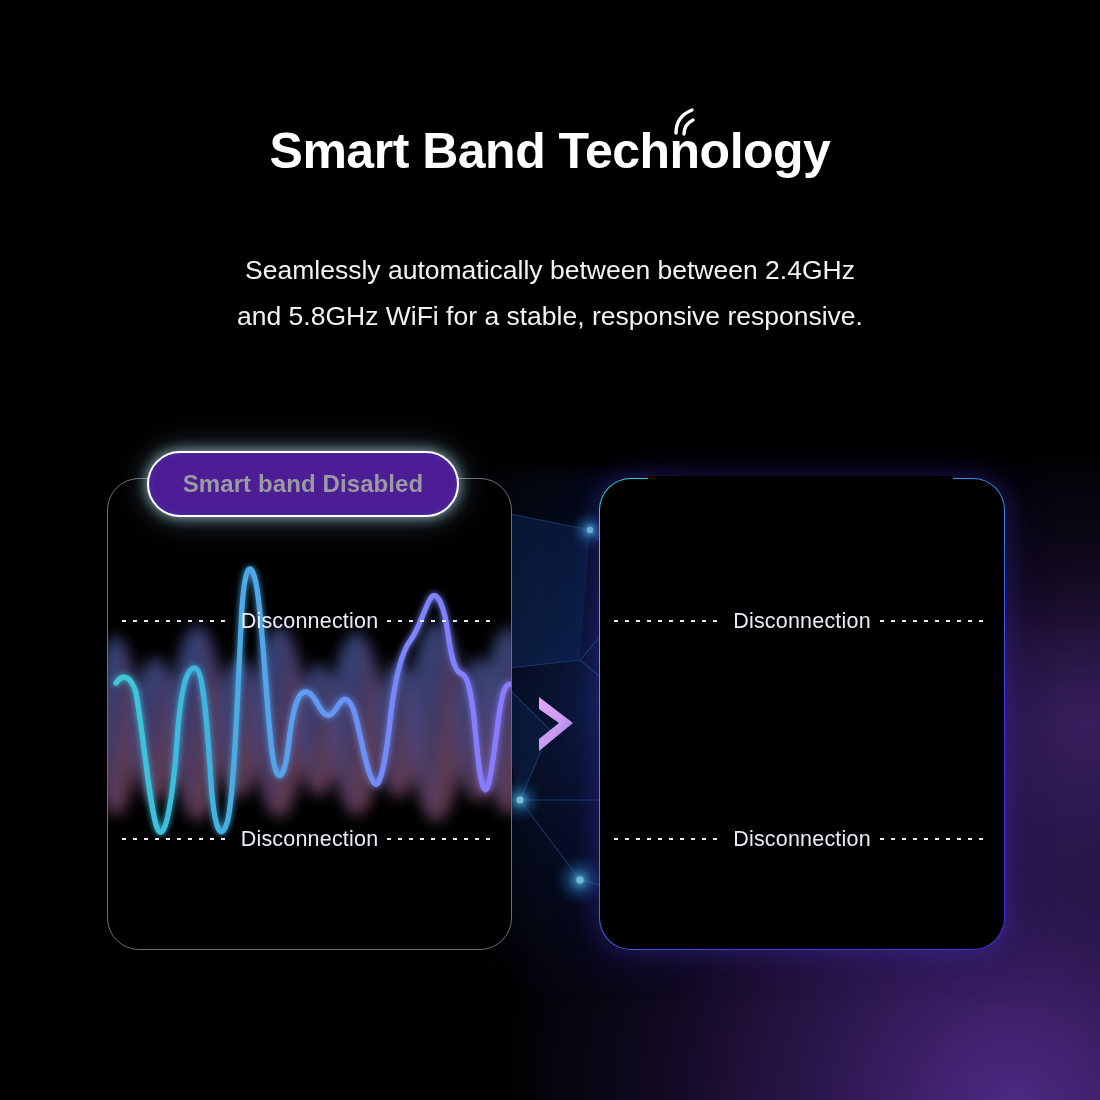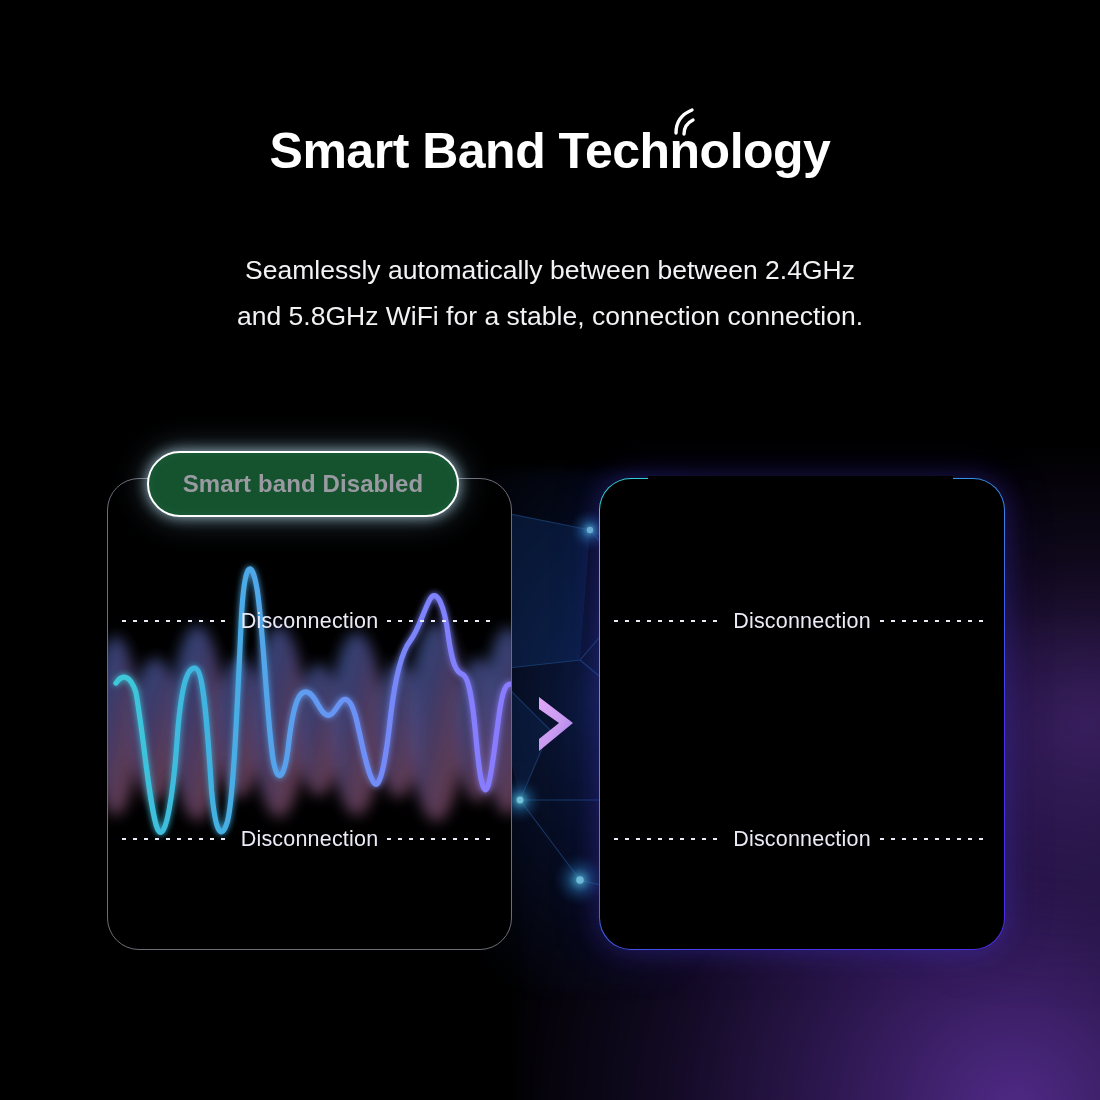--- a/index.html
+++ b/index.html
@@ -148,21 +148,21 @@
     position: absolute;
     background: #000000;
     height: 6px;
   }
 
   
   .pill {
     position: absolute;
     height: 66px;
     border-radius: 33px;
-    background: #14532d;
+    background: #4c1d95;
     display: flex;
     align-items: center;
     justify-content: center;
     box-sizing: border-box;
   }
   .pill-left {
     left: 147px;
     top: 451px;
     width: 312px;
     border: 2.2px solid #ffffff;
@@ -305,21 +305,21 @@
         <g fill="none" stroke="#ffffff" stroke-width="3.4" stroke-linecap="round">
           <path d="M8 29 C8 18 14 10 24 6"></path>
           <path d="M16 30 C16 24 19 19 25 16"></path>
         </g>
       </svg>
     </div>
   </div>
 
   <div class="subtitle">
     <span>Seamlessly automatically between between 2.4GHz</span>
-    <span>and 5.8GHz WiFi for a stable, connection connection.</span>
+    <span>and 5.8GHz WiFi for a stable, responsive responsive.</span>
   </div>
 
   <div class="card card-left">
     <div class="card-inner">
 
       <svg class="wave-svg" viewBox="0 0 405 472" preserveAspectRatio="none">
         <defs>
           <linearGradient id="waveStroke" x1="0" y1="0" x2="1" y2="0">
             <stop offset="0%" stop-color="#3ec9d8"></stop>
             <stop offset="22%" stop-color="#3fb4e0"></stop>

